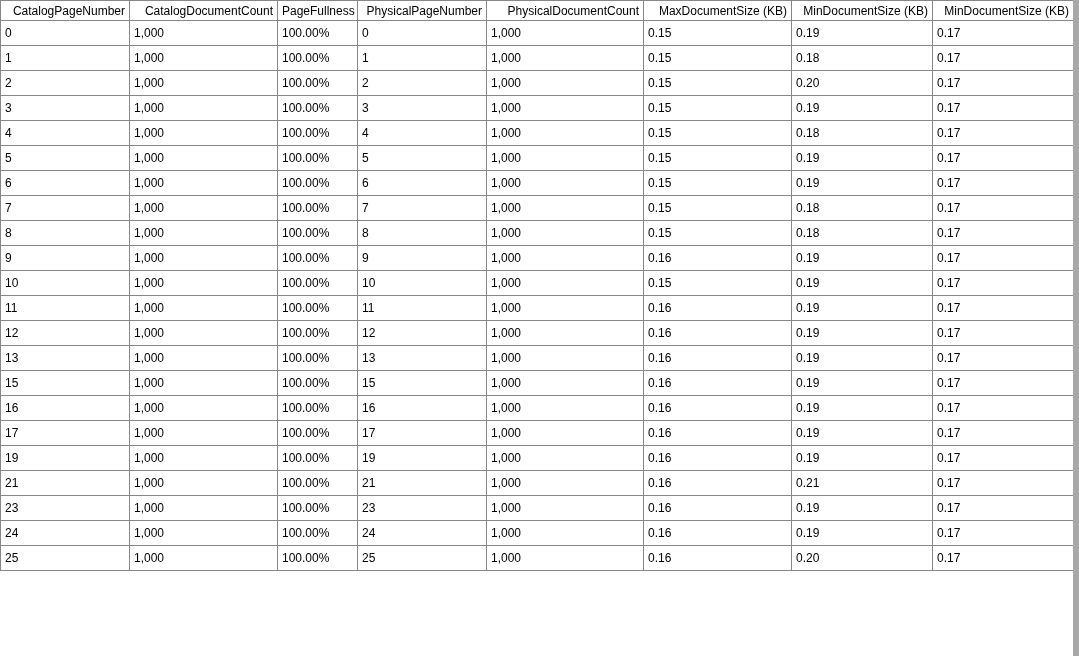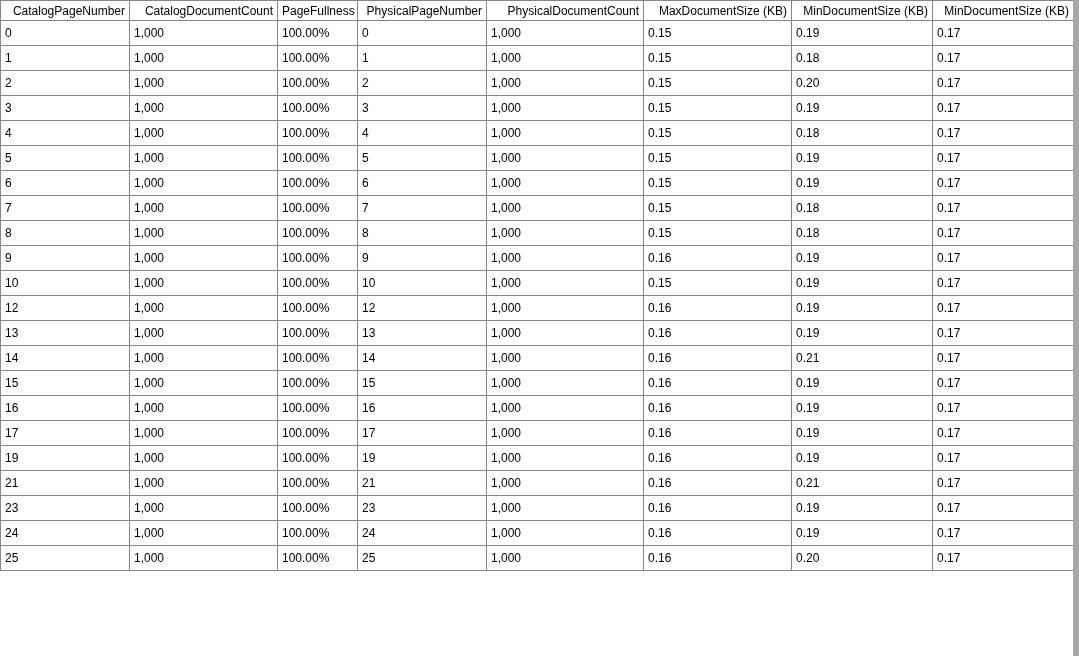--- a/index.html
+++ b/index.html
@@ -188,47 +188,47 @@
           <td>10</td>
           <td>1,000</td>
           <td>100.00%</td>
           <td>10</td>
           <td>1,000</td>
           <td>0.15</td>
           <td>0.19</td>
           <td>0.17</td>
         </tr>
         <tr>
+          <td>11</td>
+          <td>1,000</td>
+          <td>100.00%</td>
+          <td>11</td>
+          <td>1,000</td>
+          <td>0.16</td>
+          <td>0.19</td>
+          <td>0.17</td>
+        </tr>
+        <tr>
           <td>12</td>
           <td>1,000</td>
           <td>100.00%</td>
           <td>12</td>
           <td>1,000</td>
           <td>0.16</td>
           <td>0.19</td>
           <td>0.17</td>
         </tr>
         <tr>
           <td>13</td>
           <td>1,000</td>
           <td>100.00%</td>
           <td>13</td>
           <td>1,000</td>
           <td>0.16</td>
           <td>0.19</td>
-          <td>0.17</td>
-        </tr>
-        <tr>
-          <td>14</td>
-          <td>1,000</td>
-          <td>100.00%</td>
-          <td>14</td>
-          <td>1,000</td>
-          <td>0.16</td>
-          <td>0.21</td>
           <td>0.17</td>
         </tr>
         <tr>
           <td>15</td>
           <td>1,000</td>
           <td>100.00%</td>
           <td>15</td>
           <td>1,000</td>
           <td>0.16</td>
           <td>0.19</td>

